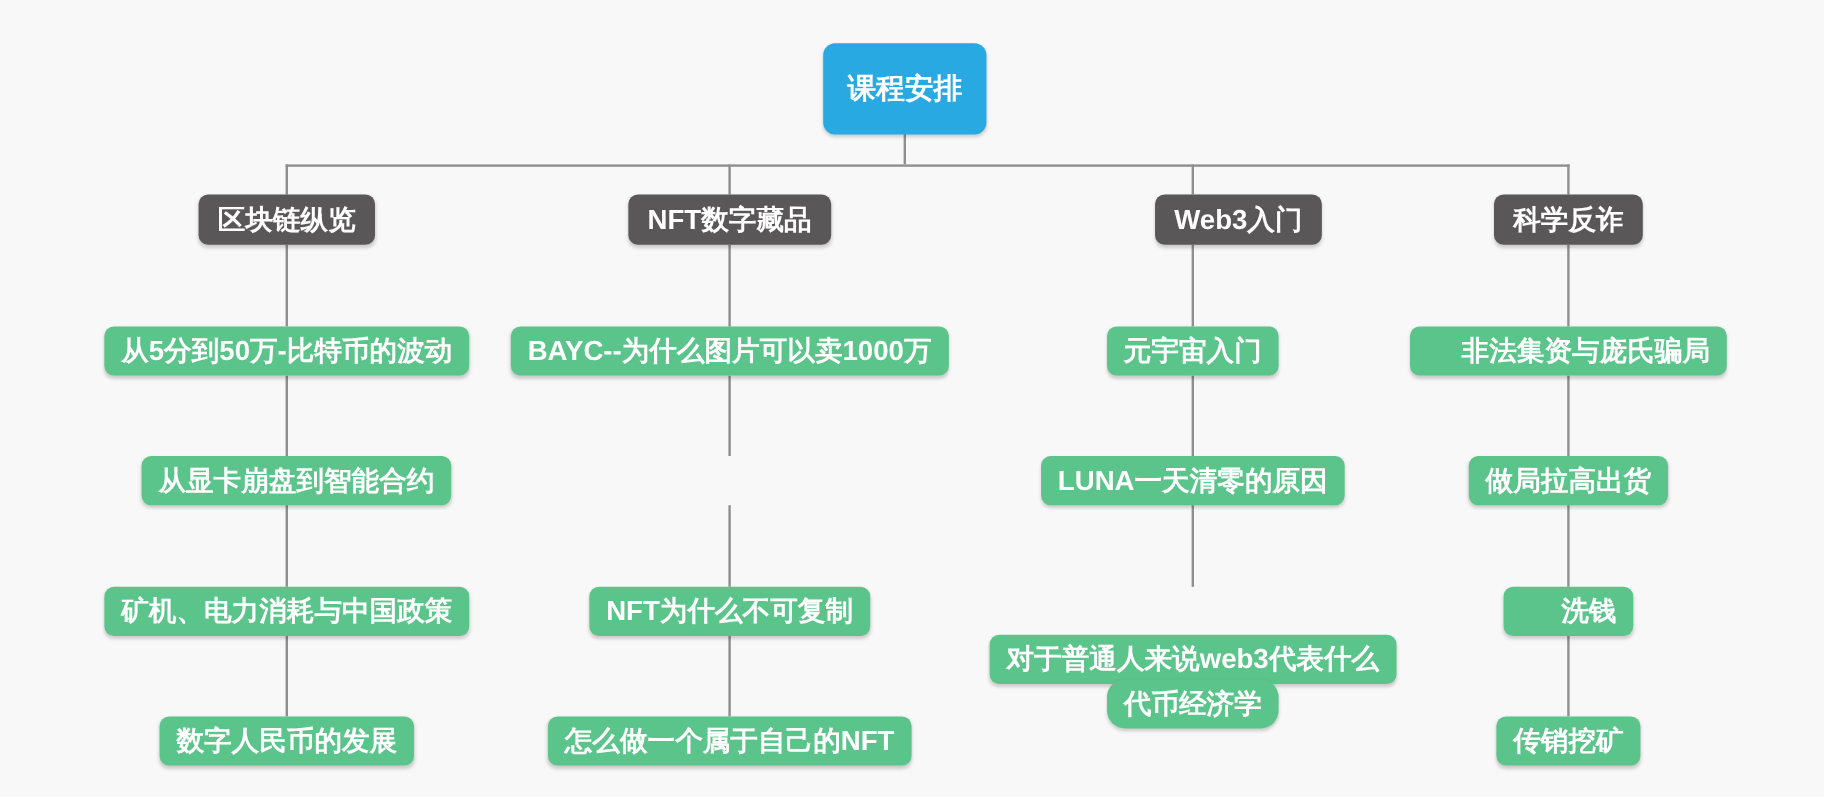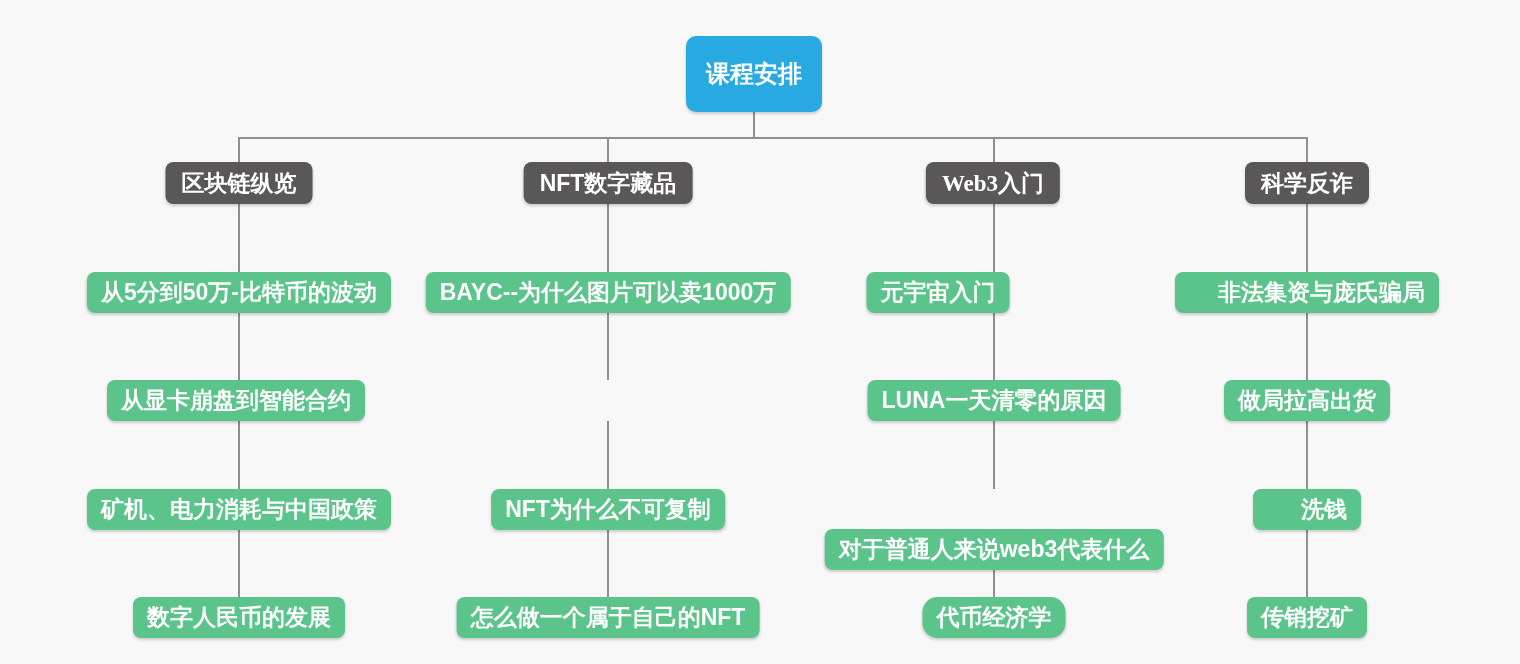--- a/index.html
+++ b/index.html
@@ -65,35 +65,35 @@
 
   <div class="vline" style="left:1306px; top:204px; height:68px;"></div>
   <div class="vline" style="left:1306px; top:313px; height:67px;"></div>
   <div class="vline" style="left:1306px; top:421px; height:68px;"></div>
   <div class="vline" style="left:1306px; top:530px; height:67px;"></div>
 
   <div class="node root" style="left:754px; top:36px;">课程安排</div>
 
   <div class="node branch" style="left:239px; top:162px;">区块链纵览</div>
   <div class="node branch" style="left:608px; top:162px;">NFT数字藏品</div>
-  <div class="node branch" style="left:993px; top:162px;font-family:Liberation Serif, serif;">Web3入门</div>
+  <div class="node branch" style="left:1032px; top:162px;">Web3入门</div>
   <div class="node branch" style="left:1307px; top:162px;">科学反诈</div>
 
   <div class="node leaf" style="left:239px; top:272px;">从5分到50万-比特币的波动</div>
-  <div class="node leaf" style="left:236px; top:380px;">从显卡崩盘到智能合约</div>
+  <div class="node leaf" style="left:247px; top:380px;">从显卡崩盘到智能合约</div>
   <div class="node leaf" style="left:239px; top:489px;">矿机、电力消耗与中国政策</div>
   <div class="node leaf" style="left:239px; top:597px;">数字人民币的发展</div>
 
   <div class="node leaf" style="left:608px; top:272px;">BAYC--为什么图片可以卖1000万</div>
   <div class="node leaf" style="left:608px; top:489px;">NFT为什么不可复制</div>
   <div class="node leaf" style="left:608px; top:597px;">怎么做一个属于自己的NFT</div>
 
-  <div class="node leaf" style="left:938px; top:272px;">元宇宙入门</div>
+  <div class="node leaf" style="left:994px; top:272px;">元宇宙入门</div>
   <div class="node leaf" style="left:994px; top:380px;">LUNA一天清零的原因</div>
   <div class="node leaf" style="left:994px; top:489px;margin-top:40px;">对于普通人来说web3代表什么</div>
-  <div class="node leaf" style="left:994px; top:597px;border-radius:15px;">代币经济学</div>
+  <div class="node leaf" style="left:994px; top:566px;border-radius:15px;">代币经济学</div>
 
   <div class="node leaf" style="left:1307px; top:272px;padding-left:43px;">非法集资与庞氏骗局</div>
   <div class="node leaf" style="left:1307px; top:380px;">做局拉高出货</div>
   <div class="node leaf" style="left:1307px; top:489px;padding-left:48px;">洗钱</div>
   <div class="node leaf" style="left:1307px; top:597px;">传销挖矿</div>
 
 </div>
 
 </body></html>

